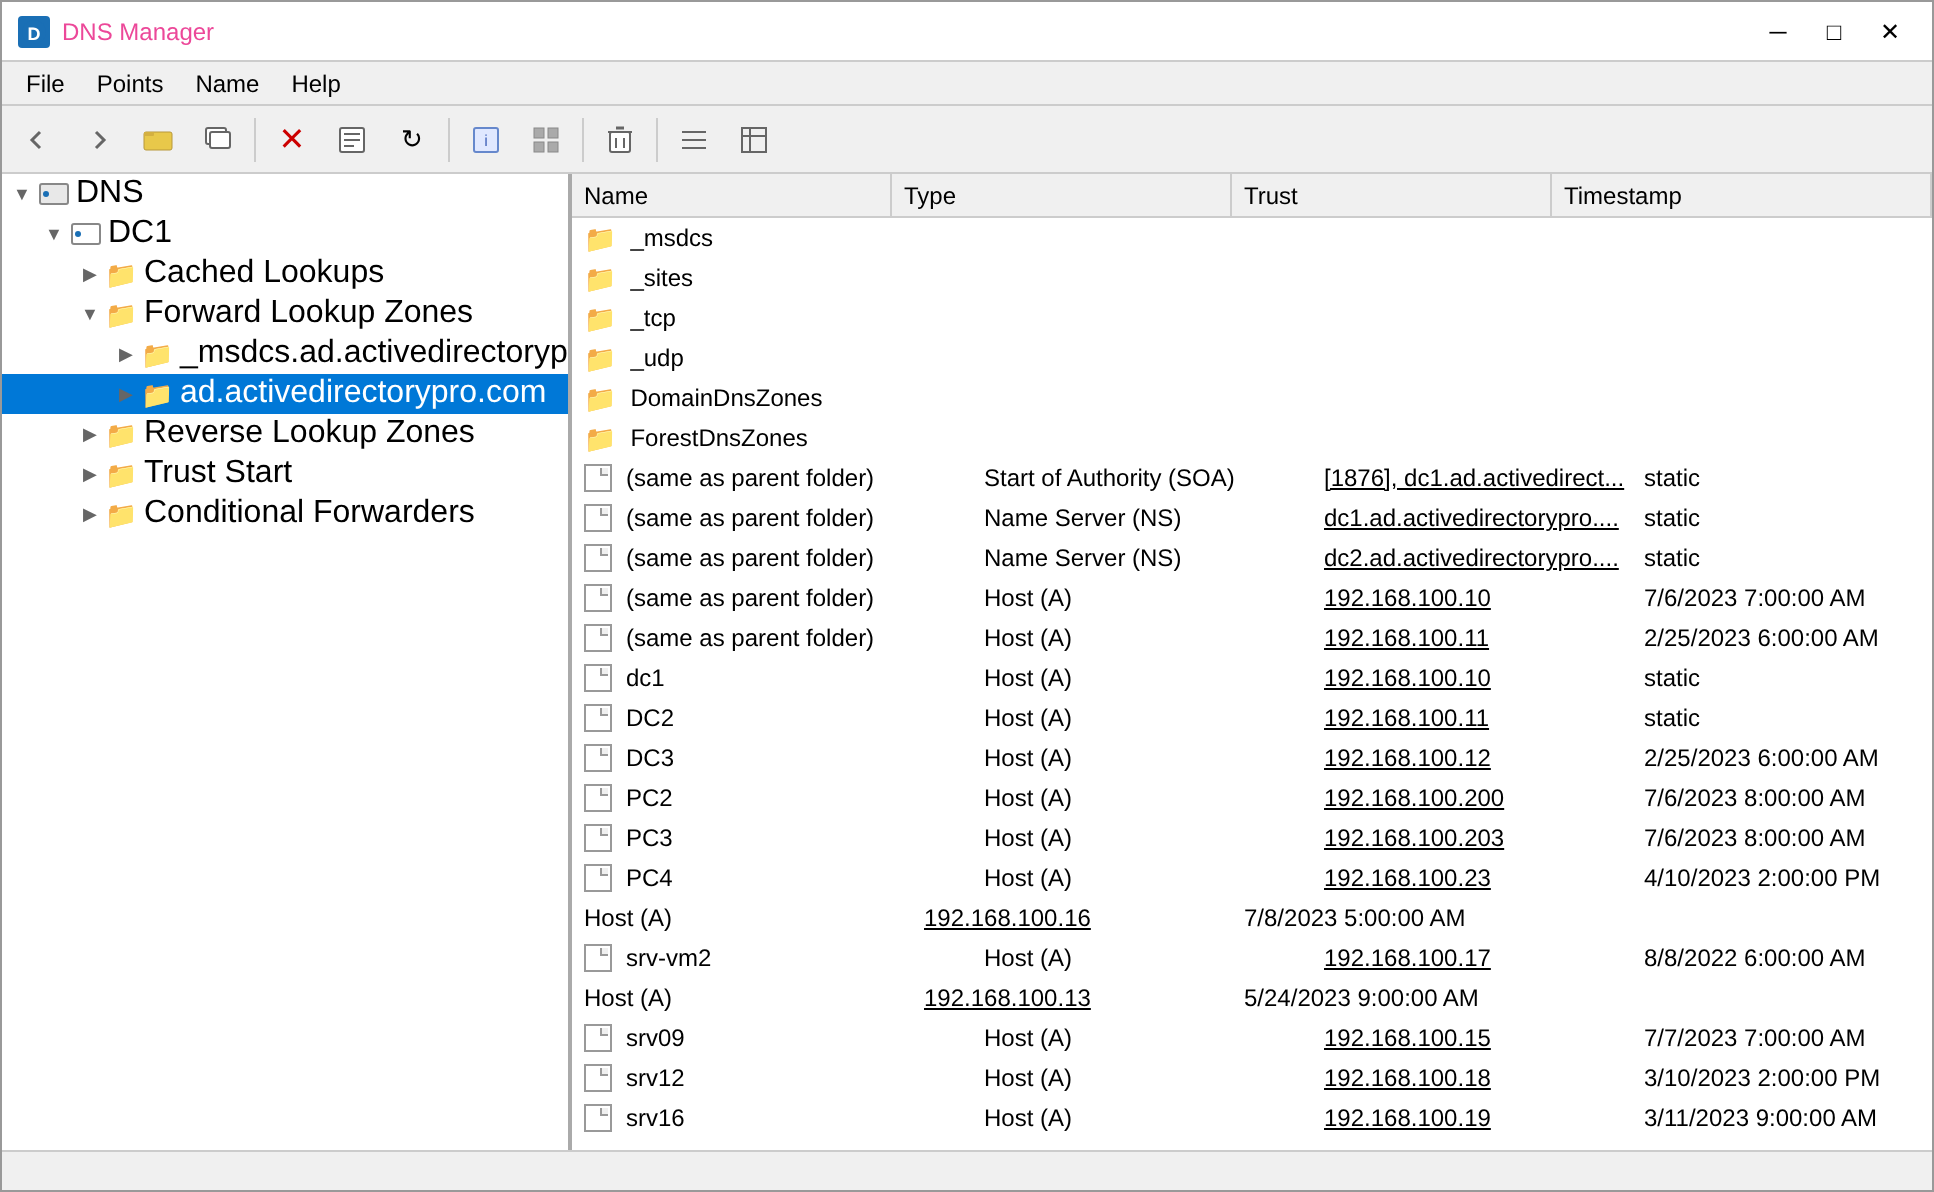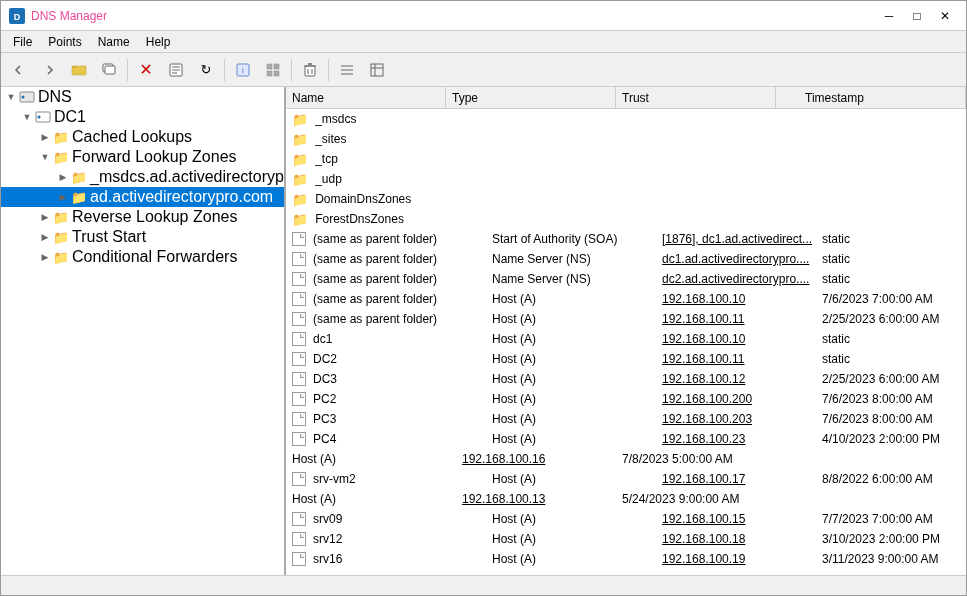--- a/index.html
+++ b/index.html
@@ -202,21 +202,21 @@
       font-weight: normal;
       border-right: 1px solid #ccc;
       cursor: pointer;
       user-select: none;
       white-space: nowrap;
     }
 
     .col-name { width: 160px; flex-shrink: 0; }
     .col-type { width: 170px; flex-shrink: 0; }
     .col-data { width: 160px; flex-shrink: 0; }
-    .col-timestamp { flex: 1; margin-left: 23px; }
+    .col-timestamp { flex: 1; }
 
     .list-body {
       flex: 1;
       overflow-y: auto;
       overflow-x: hidden;
     }
 
     .list-row {
       display: flex;
       align-items: center;

